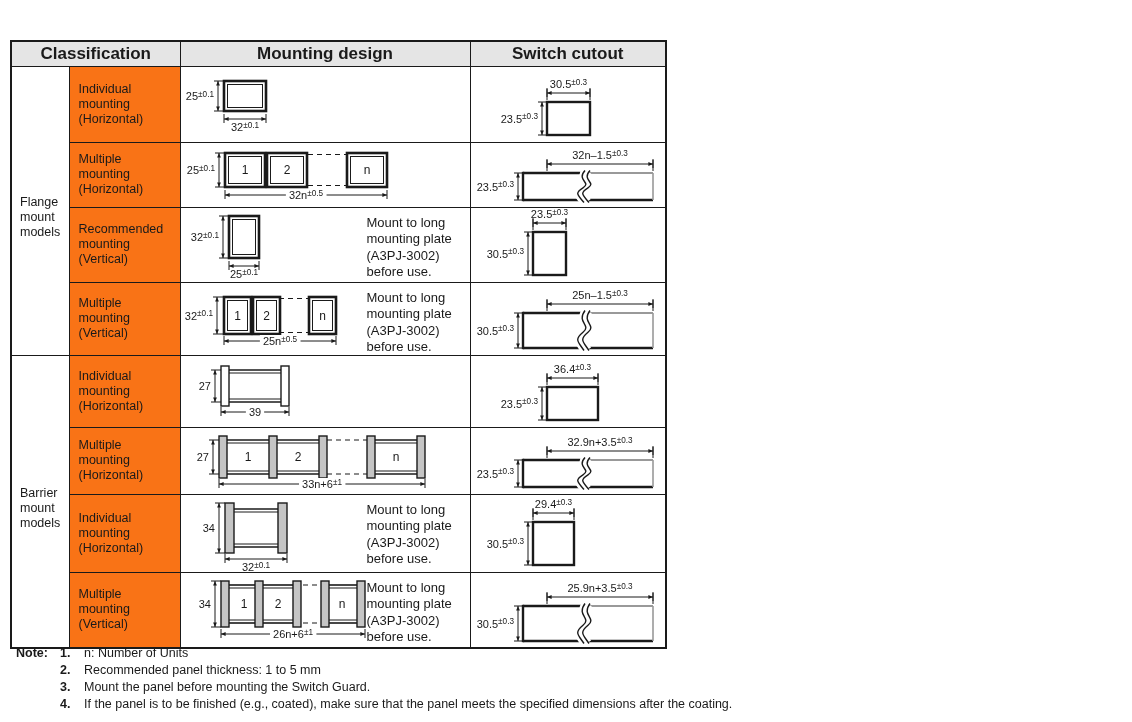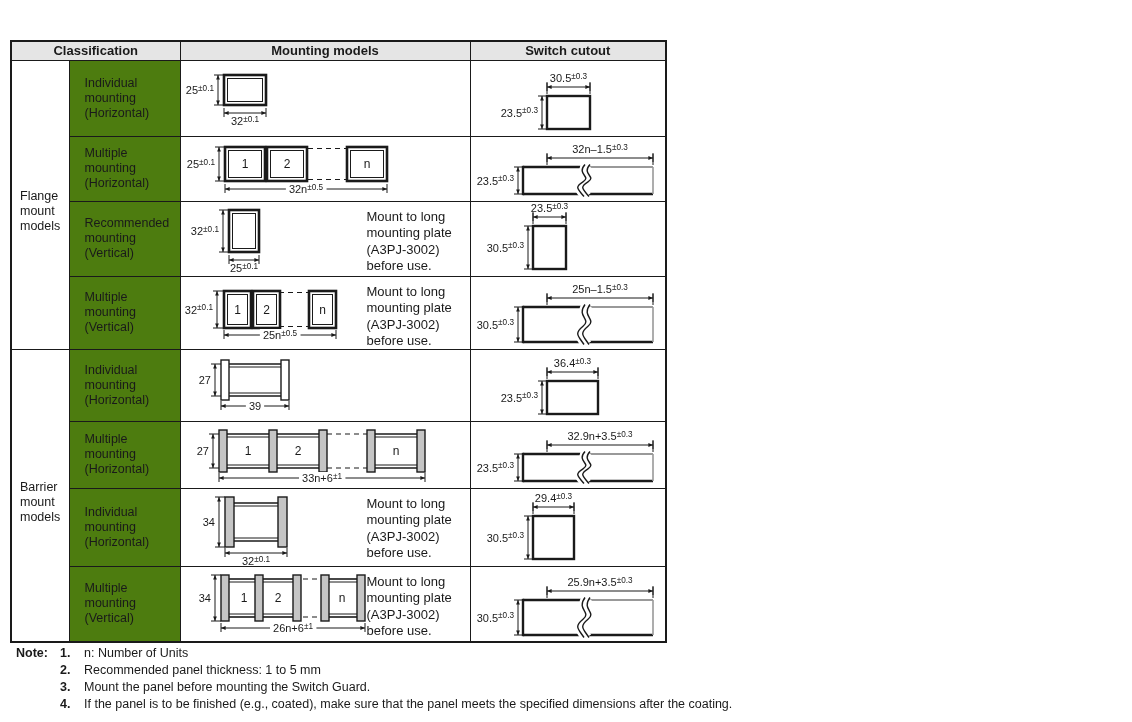--- a/index.html
+++ b/index.html
@@ -15,30 +15,30 @@
     font-size:17px; font-weight:bold; letter-spacing:0.2px;
   }
   table.models {
     position:absolute; left:10px; top:40px;
     border-collapse:collapse; table-layout:fixed;
     border:2px solid #1a1a1a;
   }
   table.models th, table.models td { border:1px solid #1a1a1a; }
   table.models th {
     background:var(--header-bg,#e5e5e5);
-    font-size:13px; font-weight:bold; text-align:center;
-    height:19px; padding:1px 17px;
+    font-size:17px; font-weight:bold; text-align:center;
+    height:25px; padding:1px 17px;
   }
   td.group {
     font-size:12.5px; vertical-align:middle; text-align:left;
     padding:16px 4px 2px 8px; line-height:15px; background:#fff;
   }
   td.cls {
     font-size:12.5px; vertical-align:middle; text-align:left;
-    padding:2px 6px 2px 15px; line-height:15px; background:#4d7c0f;
+    padding:2px 6px 2px 9px; line-height:15px; background:#f97316;
   }
   td.mnt, td.cut { padding:0; vertical-align:top; position:relative; background:#fff; }
   .diagram { position:absolute; left:0; top:0; }
   .diagram svg { display:block; }
   .mount-note {
     position:absolute; left:186px; top:7px; width:106px;
     font-size:13px; line-height:16.5px;
   }
   .notes { position:absolute; left:16px; top:645px; width:1110px; font-size:12.5px; }
   .note-line { display:flex; line-height:17px; }
@@ -55,21 +55,21 @@
   <table class="models">
     <colgroup>
       <col style="width:58px">
         <col style="width:111px">
         <col style="width:290px">
         <col style="width:196px">
     </colgroup>
     <thead>
       <tr>
         <th colspan="2">Classification</th>
-        <th>Mounting models</th>
+        <th>Mounting design</th>
         <th>Switch cutout</th>
       </tr>
     </thead>
     <tbody>
       <tr style="height:76px">
         <td class="group" rowspan="4">Flange mount models</td>
         <td class="cls">Individual mounting (Horizontal)</td>
         <td class="mnt">
           <div class="diagram">
               <svg width="288" height="74" viewBox="0 0 288 74">

